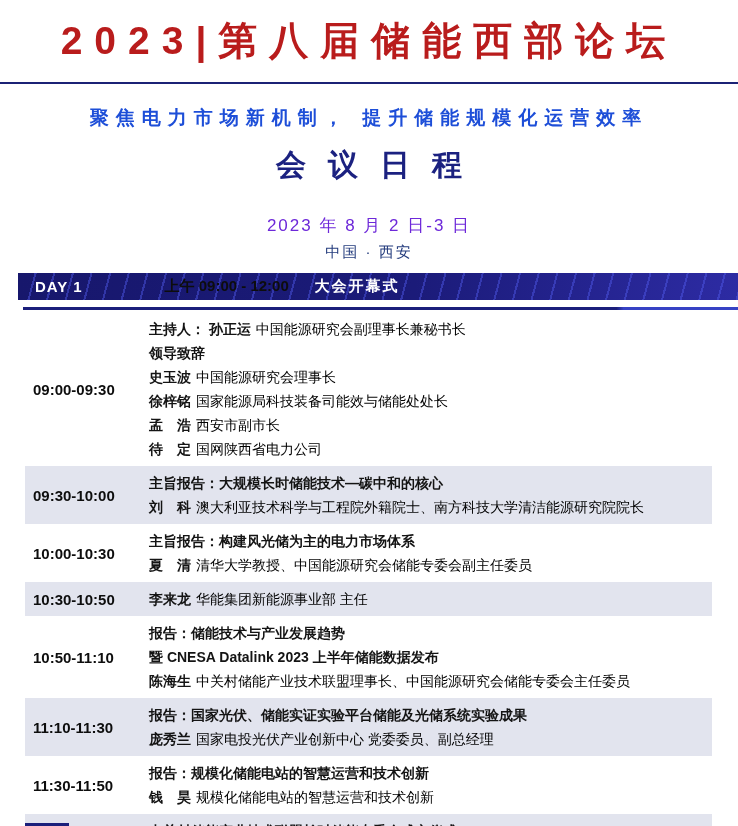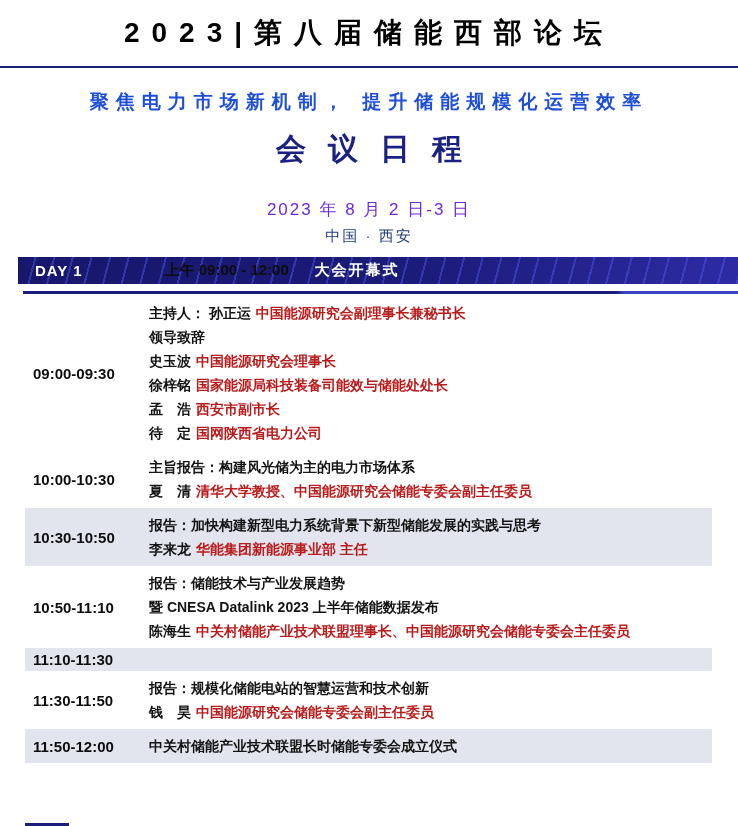--- a/index.html
+++ b/index.html
@@ -7,22 +7,22 @@
     width:738px;height:826px;
     background:#ffffff;
     font-family:"Liberation Sans","DejaVu Sans",sans-serif;
     position:relative;overflow:hidden;
     color:#111;
   }
   
   .hdr{text-align:center;}
   .main-title{
     margin:0;padding-top:14px;
-    font-size:28px;font-weight:bold;
-    color:#000000;
+    font-size:39px;font-weight:bold;
+    color:#b91c1c;
     letter-spacing:12px;
     white-space:nowrap;
   }
   .title-rule{
     margin-top:14px;height:2px;width:100%;
     background:#1b2275;
   }
   .subtitle{
     margin-top:21px;
     font-size:19px;font-weight:bold;
@@ -89,21 +89,21 @@
   .content{
     flex:1;
     display:flex;flex-direction:column;justify-content:center;
     padding:2px 6px 2px 2px;
   }
   .line{
     line-height:24px;font-size:14px;color:#141414;
     white-space:nowrap;
   }
   .line .b{font-weight:bold;}
-  .line .n{font-weight:bold;margin-left:0.35em;color:#b91c1c;margin-top:28px;}
+  .line .n{font-weight:normal;margin-left:0.35em;color:#000000;margin-top:28px;}
   
   .bottom-frag{
     position:absolute;left:25px;bottom:0;
     width:44px;height:3px;background:#1b1f7b;
   }
 </style>
 </head>
 <body>
 
 <div class="hdr">
@@ -127,50 +127,60 @@
     <div class="time">09:00-09:30</div>
     <div class="content">
         <div class="line"><span class="b">主持人： 孙正运</span><span class="n">中国能源研究会副理事长兼秘书长</span></div>
         <div class="line"><span class="b">领导致辞</span></div>
         <div class="line"><span class="b">史玉波</span><span class="n">中国能源研究会理事长</span></div>
         <div class="line"><span class="b">徐梓铭</span><span class="n">国家能源局科技装备司能效与储能处处长</span></div>
         <div class="line"><span class="b">孟　浩</span><span class="n">西安市副市长</span></div>
         <div class="line"><span class="b">待　定</span><span class="n">国网陕西省电力公司</span></div>
       </div>
   </div>
+    <div class="row shaded">
+    <div class="time">09:30-10:00</div>
+    <div class="content">
+        <div class="line"><span class="b">主旨报告：大规模长时储能技术—碳中和的核心</span></div>
+        <div class="line"><span class="b">刘　科</span><span class="n">澳大利亚技术科学与工程院外籍院士、南方科技大学清洁能源研究院院长</span></div>
+      </div>
+  </div>
     <div class="row">
     <div class="time">10:00-10:30</div>
     <div class="content">
         <div class="line"><span class="b">主旨报告：构建风光储为主的电力市场体系</span></div>
         <div class="line"><span class="b">夏　清</span><span class="n">清华大学教授、中国能源研究会储能专委会副主任委员</span></div>
       </div>
   </div>
     <div class="row shaded">
     <div class="time">10:30-10:50</div>
     <div class="content">
-        <div class="line"><span class="b">报告：加快构建新型电力系统背景下新型储能发展的实践与思考</span></div>
         <div class="line"><span class="b">李来龙</span><span class="n">华能集团新能源事业部 主任</span></div>
       </div>
   </div>
     <div class="row">
     <div class="time">10:50-11:10</div>
     <div class="content">
         <div class="line"><span class="b">报告：储能技术与产业发展趋势</span></div>
         <div class="line"><span class="b">暨 CNESA Datalink 2023 上半年储能数据发布</span></div>
         <div class="line"><span class="b">陈海生</span><span class="n">中关村储能产业技术联盟理事长、中国能源研究会储能专委会主任委员</span></div>
       </div>
   </div>
     <div class="row shaded">
     <div class="time">11:10-11:30</div>
+    <div class="content">
+        <div class="line"><span class="b">报告：国家光伏、储能实证实验平台储能及光储系统实验成果</span></div>
+        <div class="line"><span class="b">庞秀兰</span><span class="n">国家电投光伏产业创新中心 党委委员、副总经理</span></div>
+      </div>
   </div>
     <div class="row">
     <div class="time">11:30-11:50</div>
     <div class="content">
         <div class="line"><span class="b">报告：规模化储能电站的智慧运营和技术创新</span></div>
-        <div class="line"><span class="b">钱　昊</span><span class="n">中国能源研究会储能专委会副主任委员</span></div>
+        <div class="line"><span class="b">钱　昊</span><span class="n">规模化储能电站的智慧运营和技术创新</span></div>
       </div>
   </div>
     <div class="row shaded">
     <div class="time">11:50-12:00</div>
     <div class="content">
         <div class="line"><span class="b">中关村储能产业技术联盟长时储能专委会成立仪式</span></div>
       </div>
   </div>
   </div>
 

